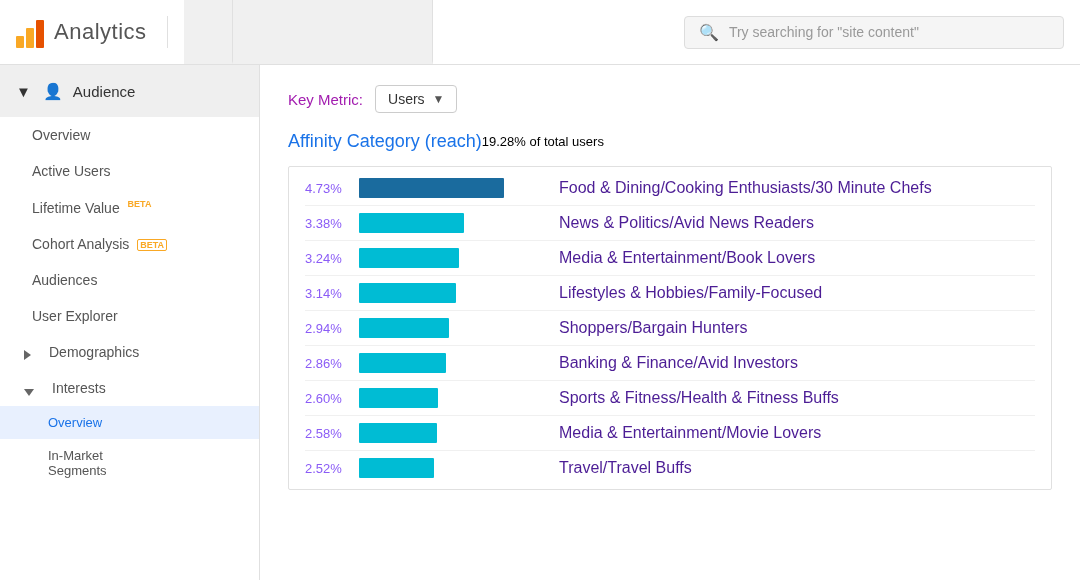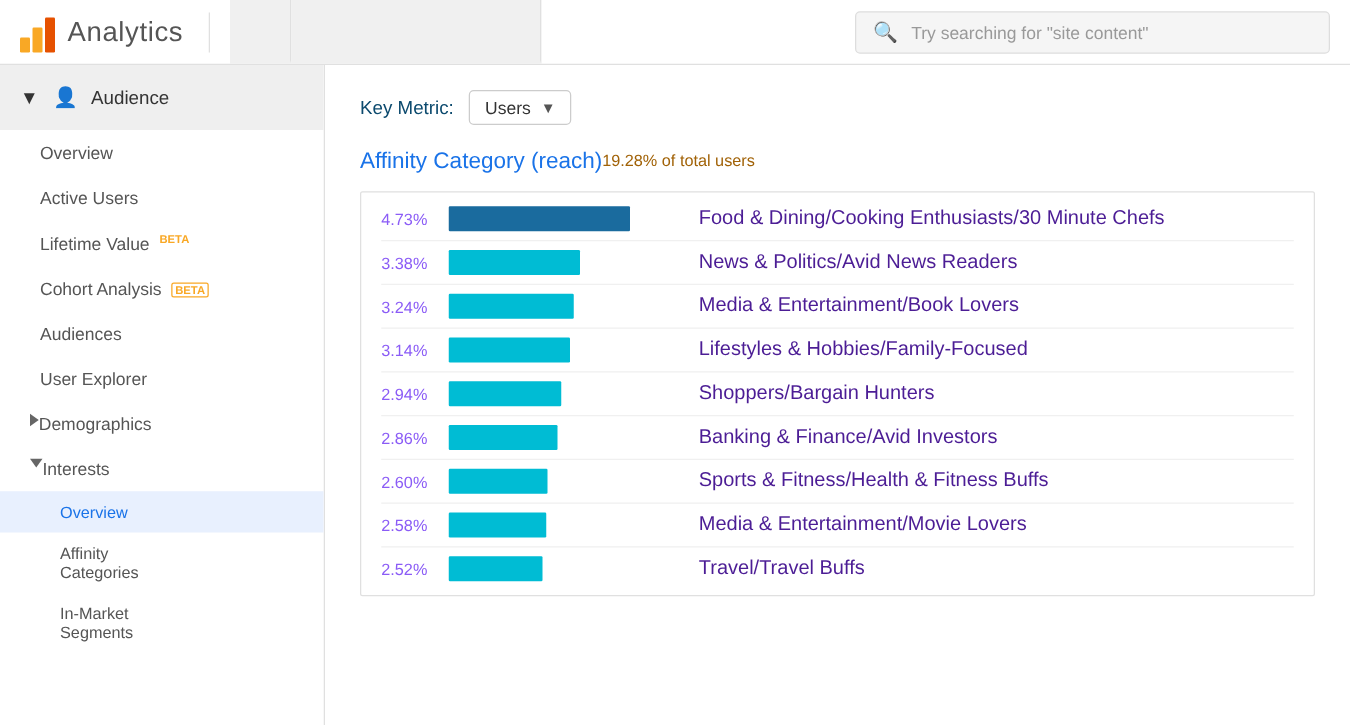--- a/index.html
+++ b/index.html
@@ -12,21 +12,21 @@
       display: flex;
       flex-direction: column;
     }
 
     
     .header {
       display: flex;
       align-items: center;
       background: #fff;
       border-bottom: 1px solid #e0e0e0;
-      height: 52px;
+      height: 65px;
       padding: 0 16px;
     }
     .logo-area {
       display: flex;
       align-items: center;
       gap: 10px;
       padding-right: 20px;
       border-right: 1px solid #e0e0e0;
     }
     .logo-icon {
@@ -109,22 +109,22 @@
       cursor: pointer;
     }
     .sidebar-item {
       padding: 10px 16px 10px 32px;
       font-size: 14px;
       color: #555;
       cursor: pointer;
     }
     .sidebar-section-header {
       display: flex;
-      align-items: flex-start;
-      gap: 0;
+      align-items: flex-end;
+      gap: 18px;
       padding: 10px 16px 10px 24px;
       font-size: 14px;
       color: #555;
       cursor: pointer;
     }
     .sidebar-sub-item {
       padding: 9px 16px 9px 48px;
       font-size: 13px;
       color: #555;
       cursor: pointer;
@@ -184,21 +184,21 @@
       background: #fff;
     }
     .key-metric-row {
       display: flex;
       align-items: center;
       gap: 12px;
       margin-bottom: 18px;
     }
     .key-metric-label {
       font-size: 15px;
-      color: #0c4a6e;
+      color: #a21caf;
     }
     .metric-select {
       display: flex;
       align-items: center;
       gap: 8px;
       border: 1px solid #ccc;
       border-radius: 4px;
       padding: 5px 12px;
       font-size: 14px;
       color: #333;
@@ -216,21 +216,21 @@
       justify-content: flex-start;
       margin-bottom: 14px;
     }
     .affinity-title {
       font-size: 18px;
       color: #1a73e8;
       font-weight: 400;
     }
     .affinity-stat {
       font-size: 13px;
-      color: #a16207;
+      color: #000000;
     }
     .chart-row {
       display: flex;
       align-items: center;
       padding: 7px 0;
       border-bottom: 1px solid #f0f0f0;
     }
     .chart-row:last-child {
       border-bottom: none;
     }
@@ -320,23 +320,20 @@
 
     <div class="sidebar-section-header">
       <span class="triangle-down"></span>
       <span>Interests</span>
     </div>
 
     <div class="sidebar-sub-item active">
       <span>Overview</span>
     </div>
     <div class="sidebar-sub-item">
-      <span>Affinity<br>Categories</span>
-    </div>
-    <div class="sidebar-sub-item">
       <span>In-Market<br>Segments</span>
     </div>
 
   </div>
 
   <div class="content">
 
     <div class="key-metric-row">
       <span class="key-metric-label">Key Metric:</span>
       <div class="metric-select">

